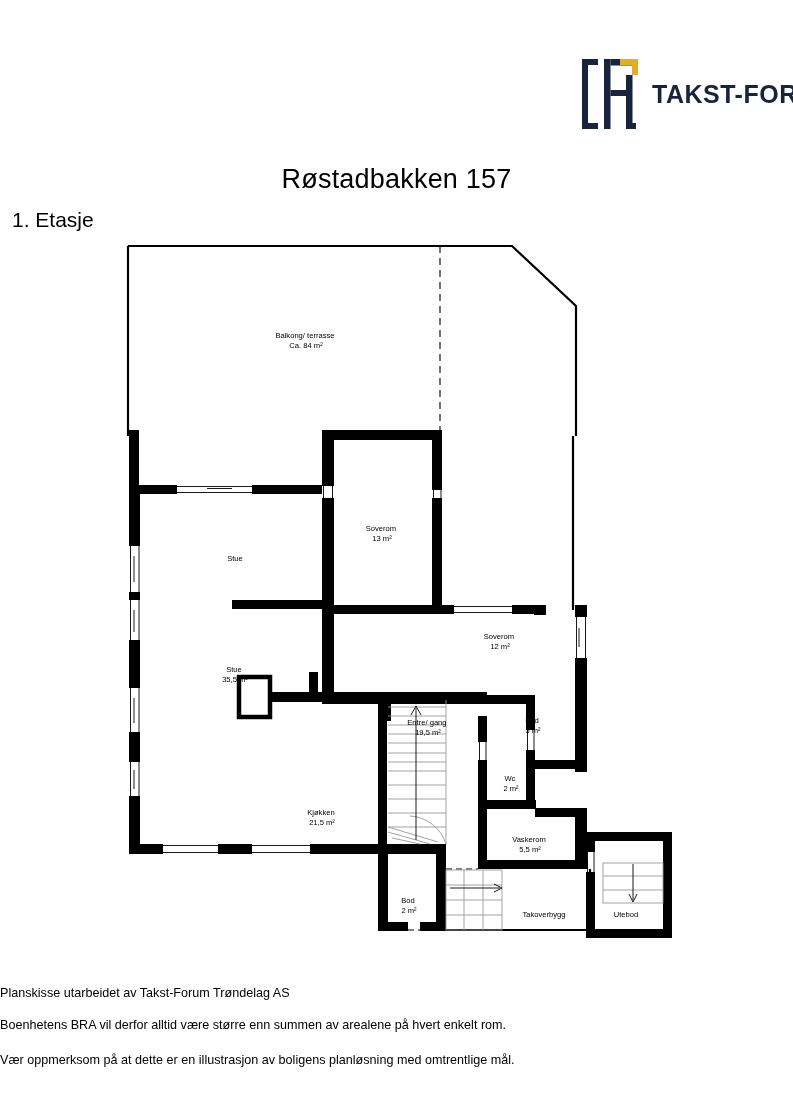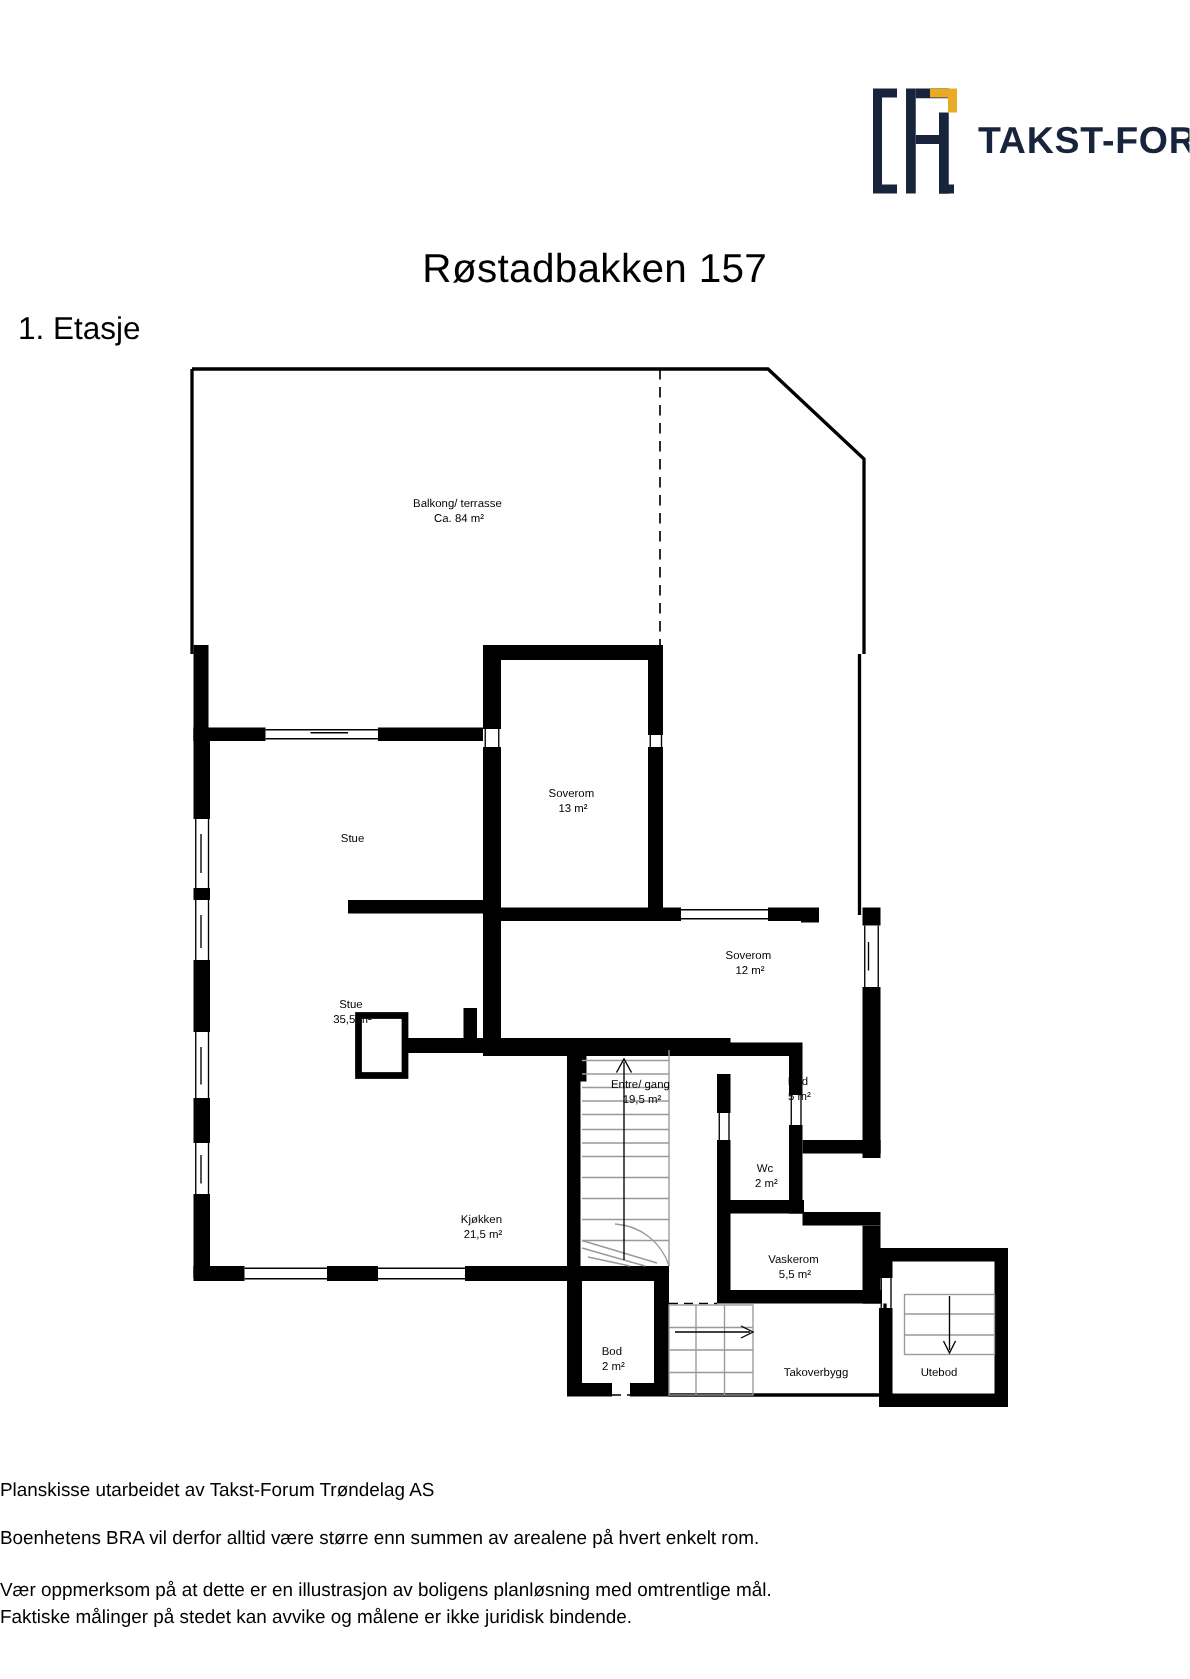--- a/index.html
+++ b/index.html
@@ -421,14 +421,13 @@
     </text>
   </g>
 </svg>
 </div>
 
 <div id="footer-block">
   <p class="foot-credit">Planskisse utarbeidet av Takst-Forum Trøndelag AS</p>
   <p class="foot-para">Boenhetens BRA vil derfor alltid være større enn summen av arealene på hvert enkelt rom.</p>
   <div class="foot-gap"></div>
   <p class="foot-para">Vær oppmerksom på at dette er en illustrasjon av boligens planløsning med omtrentlige mål.</p>
-  <p class="foot-para">Faktiske målinger på stedet kan avvike og målene er ikke juridisk bindende.</p>
 </div>
 
 </body></html>

